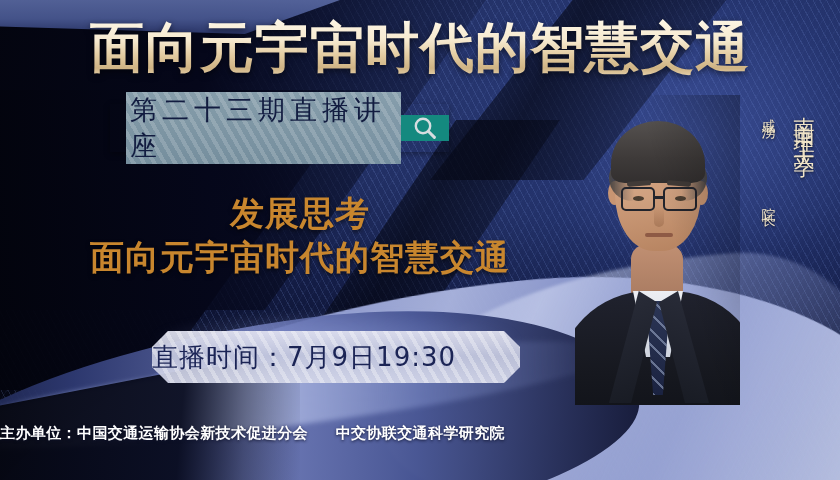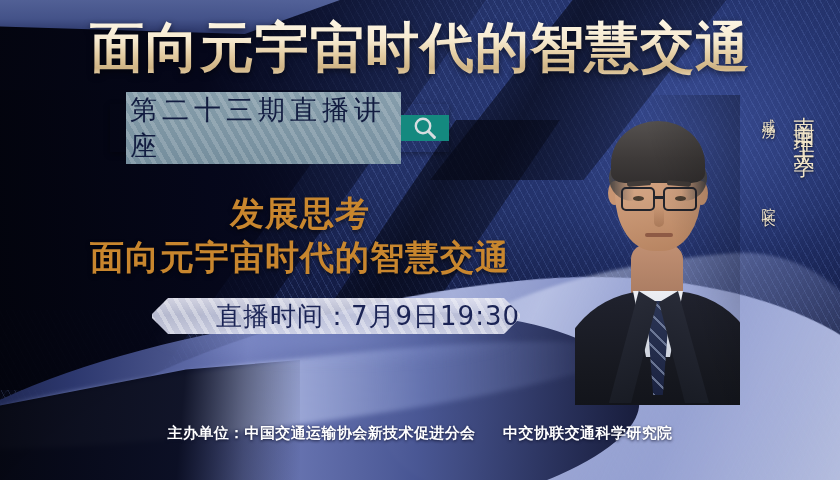--- a/index.html
+++ b/index.html
@@ -188,25 +188,25 @@
     font-weight:700;
     line-height:1.28;
     letter-spacing:1px;
     color:#c8862e;
     font-family:"DejaVu Sans","Liberation Sans",sans-serif;
     text-shadow:0 2px 4px rgba(0,0,0,.6);
   }
 
   
   .timepill {
-    position:absolute; left:152px; top:298px;
-    width:368px; height:36px;
+    position:absolute; left:152px; top:331px;
+    width:368px; height:52px;
     background:linear-gradient(180deg, rgba(225,226,240,.93) 0%, rgba(196,200,222,.92) 48%, rgba(212,215,233,.93) 100%);
     clip-path:polygon(16px 0, calc(100% - 16px) 0, 100% 16px, 100% calc(100% - 16px), calc(100% - 16px) 100%, 16px 100%, 0 calc(100% - 16px), 0 16px);
-    display:flex; align-items:center; justify-content:flex-end;
+    display:flex; align-items:center; justify-content:flex-start;
     overflow:hidden;
     box-shadow:0 3px 10px rgba(0,0,0,.45);
   }
   .timepill::after {
     content:"";
     position:absolute; inset:0;
     background-image:repeating-linear-gradient(
       60deg,
       rgba(255,255,255,0.00) 0px,
       rgba(255,255,255,0.00) 6px,
@@ -315,21 +315,21 @@
     font-size:14px; letter-spacing:6px; font-weight:500;
   }
   .v-role {
     right:62px; top:196px;
     font-size:14px; letter-spacing:6px; font-weight:500;
   }
 
   
   .footer {
     position:absolute; left:0; right:0; top:424px;
-    text-align:center;
+    text-align:left;
     font-size:15px; font-weight:700; letter-spacing:.4px;
     color:#ffffff;
     font-family:"DejaVu Sans","Liberation Sans",sans-serif;
     text-shadow:0 1px 3px rgba(10,14,40,.85);
   }
   .footer .org2 { margin-left:22px; }
 </style>
 </head>
 <body>
 

